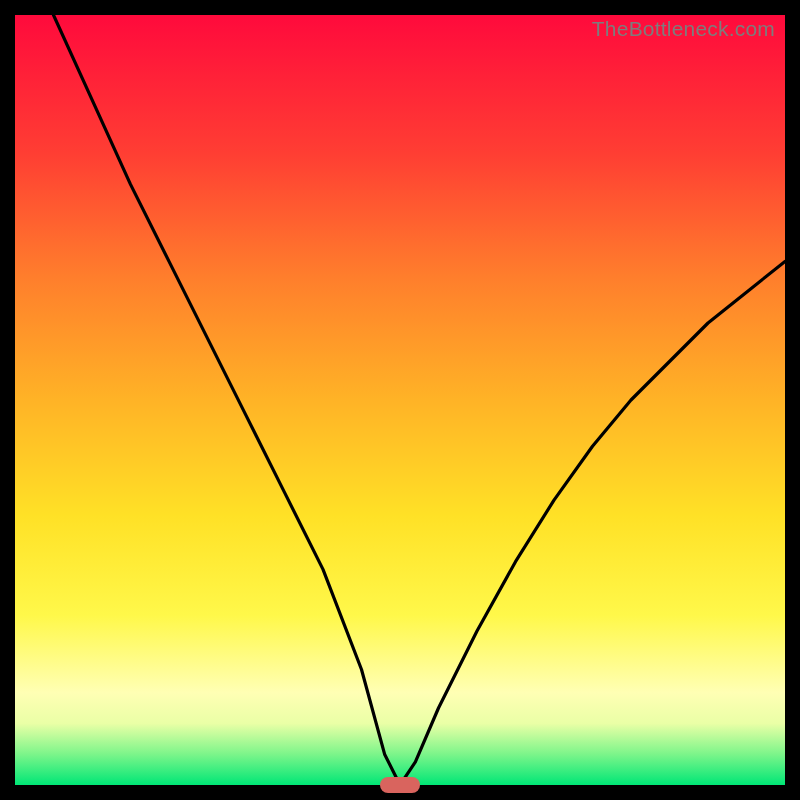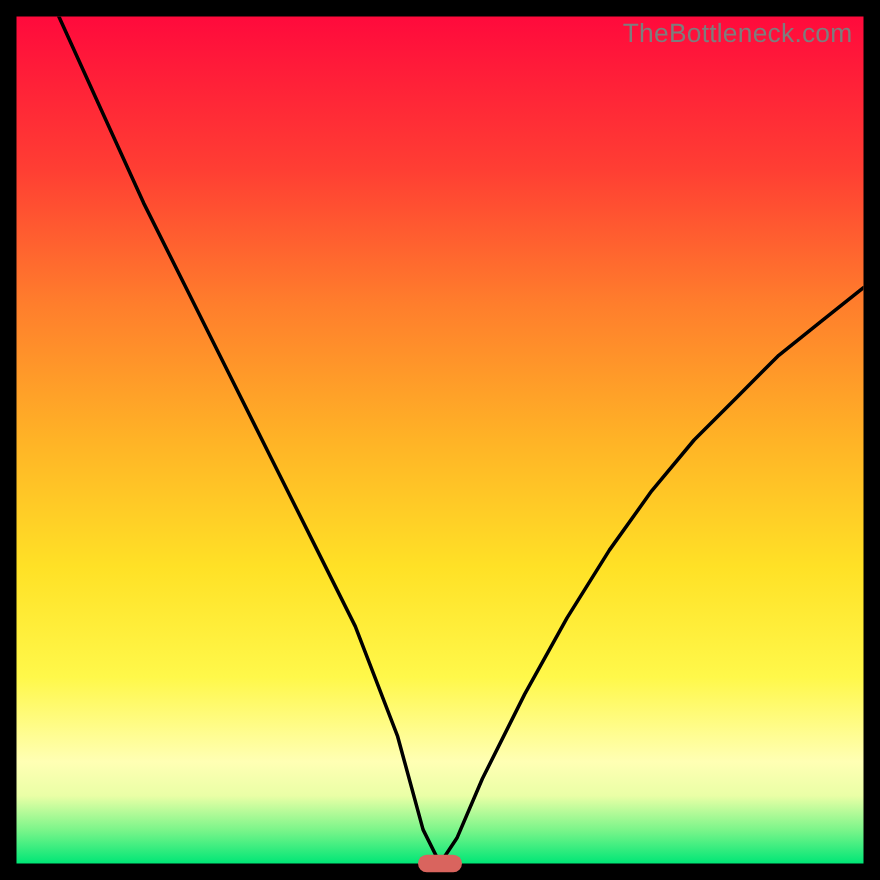--- a/index.html
+++ b/index.html
@@ -33,21 +33,21 @@
       #ffffb4 88%,
       #eaffa6 92%,
       #7cf58a 96%,
       #00e676 100%);
   }
   .watermark {
     position: absolute;
     top: 2px;
     right: 10px;
     color: #7d7d7d;
-    font-size: 24px;
+    font-size: 21px;
     font-weight: 500;
     letter-spacing: 0.2px;
     user-select: none;
   }
   .marker {
     position: absolute;
     width: 40px;
     height: 16px;
     border-radius: 8px;
     background: #d9645e;

